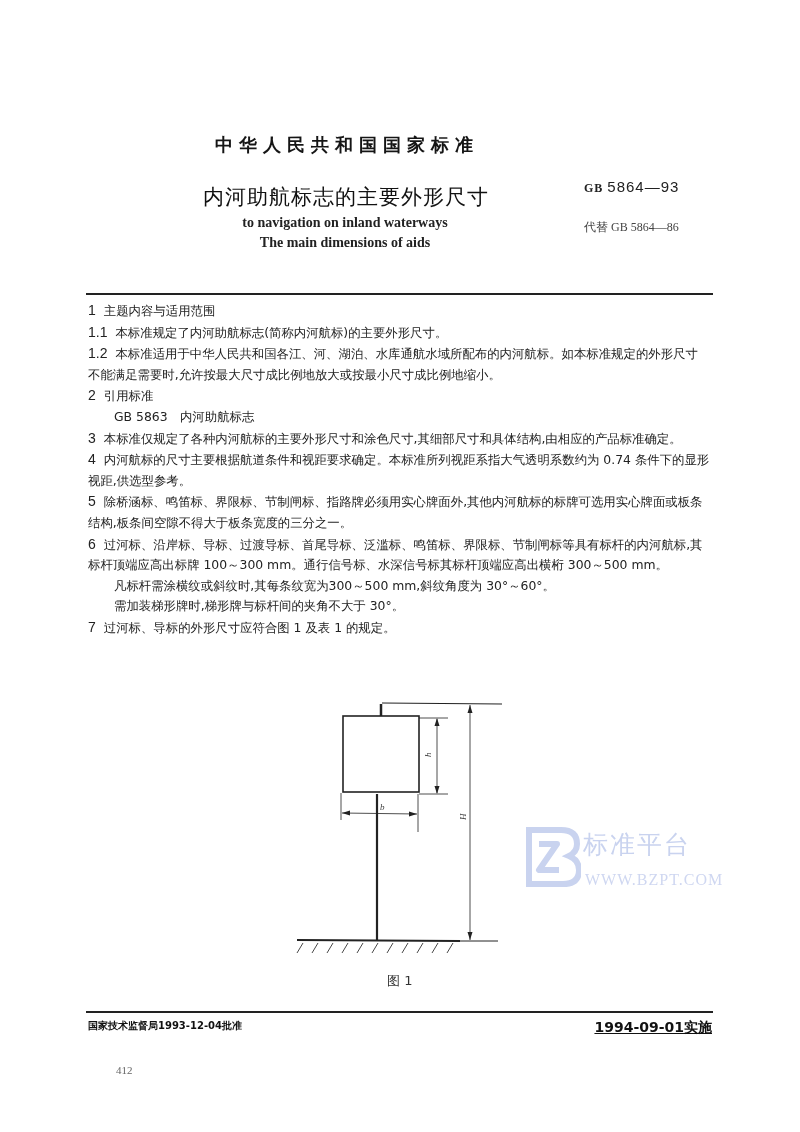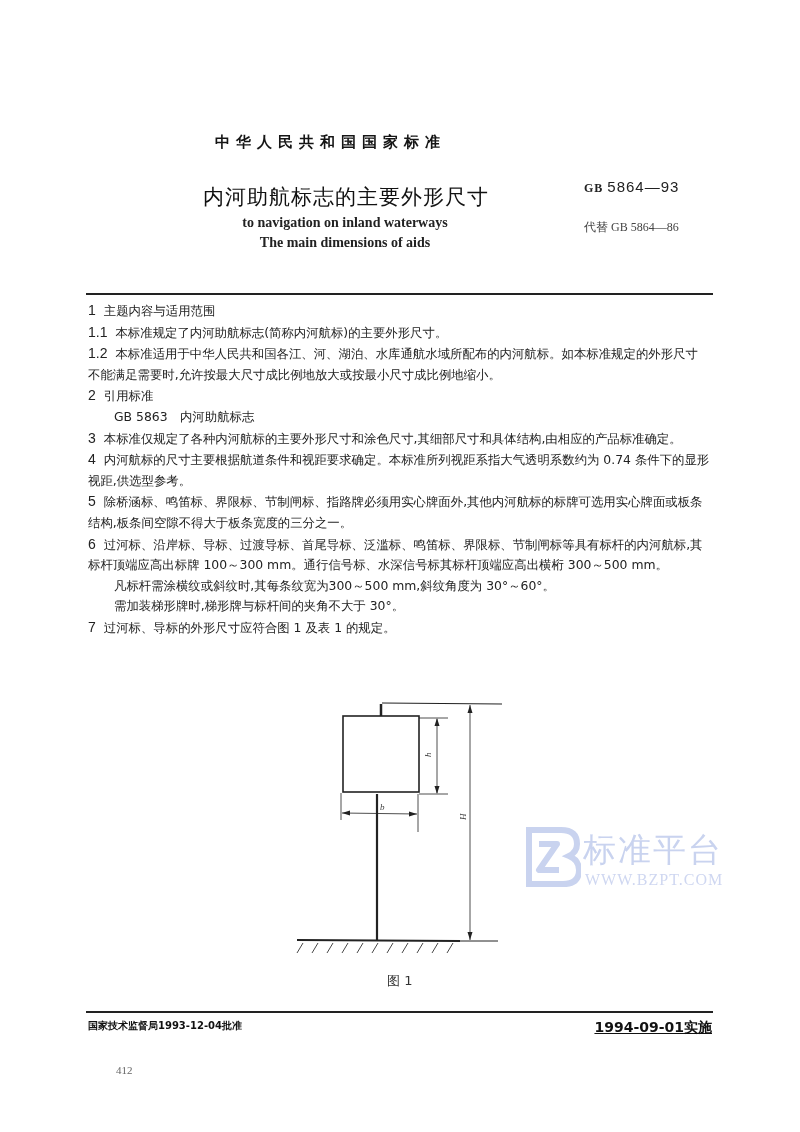--- a/index.html
+++ b/index.html
@@ -1,35 +1,35 @@
 <!DOCTYPE html>
 <html><head>
 <meta charset="utf-8">
 <style>
   html, body { margin: 0; padding: 0; }
   body {
     width: 800px; height: 1132px; background: #ffffff; position: relative; overflow: hidden;
     font-family: "DejaVu Serif", "Liberation Serif", serif; color: #1c1c1c;
   }
   .abs { position: absolute; }
-  .national { left: 215px; top: 133px; font-family: Liberation Sans, sans-serif; font-weight: bold; font-size: 15px; letter-spacing: 6px; color: #151515; }
+  .national { left: 215px; top: 133px; font-family: Liberation Sans, sans-serif; font-weight: bold; font-size: 18px; letter-spacing: 6px; color: #151515; }
   .title-cn { left: 203px; top: 176px; font-family: "DejaVu Sans", sans-serif; font-size: 21px; color: #111; letter-spacing: 1px; margin-top: 7px; }
   .title-en { left: 225px; top: 213px; width: 240px; text-align: center; font-family: "Liberation Serif", serif; font-weight: bold; font-size: 14px; line-height: 20px; color: #222; }
   .code { left: 584px; top: 178px; font-family: "Liberation Sans", sans-serif; font-size: 15px; letter-spacing: 1px; color: #222; }
   .code b { font-family: "Liberation Serif", serif; font-size: 12px; margin-right: 4px; }
   .replaces { left: 584px; top: 219px; font-family: "Liberation Serif", serif; font-size: 12px; color: #444; }
   .rule-top { left: 86px; top: 293px; width: 627px; height: 2px; background: #222; }
   .body-text { left: 88px; top: 300px; width: 622px; font-family: "DejaVu Sans", sans-serif; font-size: 12.4px; line-height: 20.6px; color: #222; }
   .body-text p { margin: 0; }
   .body-text .ind { padding-left: 26px; }
   .body-text .num { font-family: "Liberation Sans", sans-serif; font-size: 14px; margin-right: 8px; }
   .figure { left: 280px; top: 690px; width: 240px; height: 310px; }
   .fig-caption { left: 387px; top: 972px; font-family: "DejaVu Sans", sans-serif; font-size: 13px; color: #333; }
   .watermark { left: 525px; top: 824px; width: 200px; height: 70px; }
-  .wm-cn { position: absolute; left: 58px; top: 4px; font-family: "DejaVu Serif", serif; font-size: 33px; color: #c9d3ef; letter-spacing: 2px; }
+  .wm-cn { position: absolute; left: 58px; top: 4px; font-family: "DejaVu Serif", serif; font-size: 25px; color: #c9d3ef; letter-spacing: 2px; }
   .wm-url { position: absolute; left: 60px; top: 47px; font-family: "Liberation Serif", serif; font-size: 16px; color: #cfd7f1; letter-spacing: 1px; }
   .rule-bottom { left: 86px; top: 1011px; width: 627px; height: 2px; background: #222; }
   .approved { left: 88px; top: 1019px; font-family: "DejaVu Sans", sans-serif; font-weight: bold; font-size: 10px; color: #111; }
   .implemented { right: 88px; top: 1019px; font-family: "DejaVu Sans", sans-serif; font-weight: bold; font-size: 14px; color: #111; text-decoration: underline; }
   .page-number { left: 116px; top: 1064px; font-family: "Liberation Serif", serif; font-size: 11px; color: #666; }
 </style>
 </head>
 <body>
 
 <div class="abs national">中华人民共和国国家标准</div>

